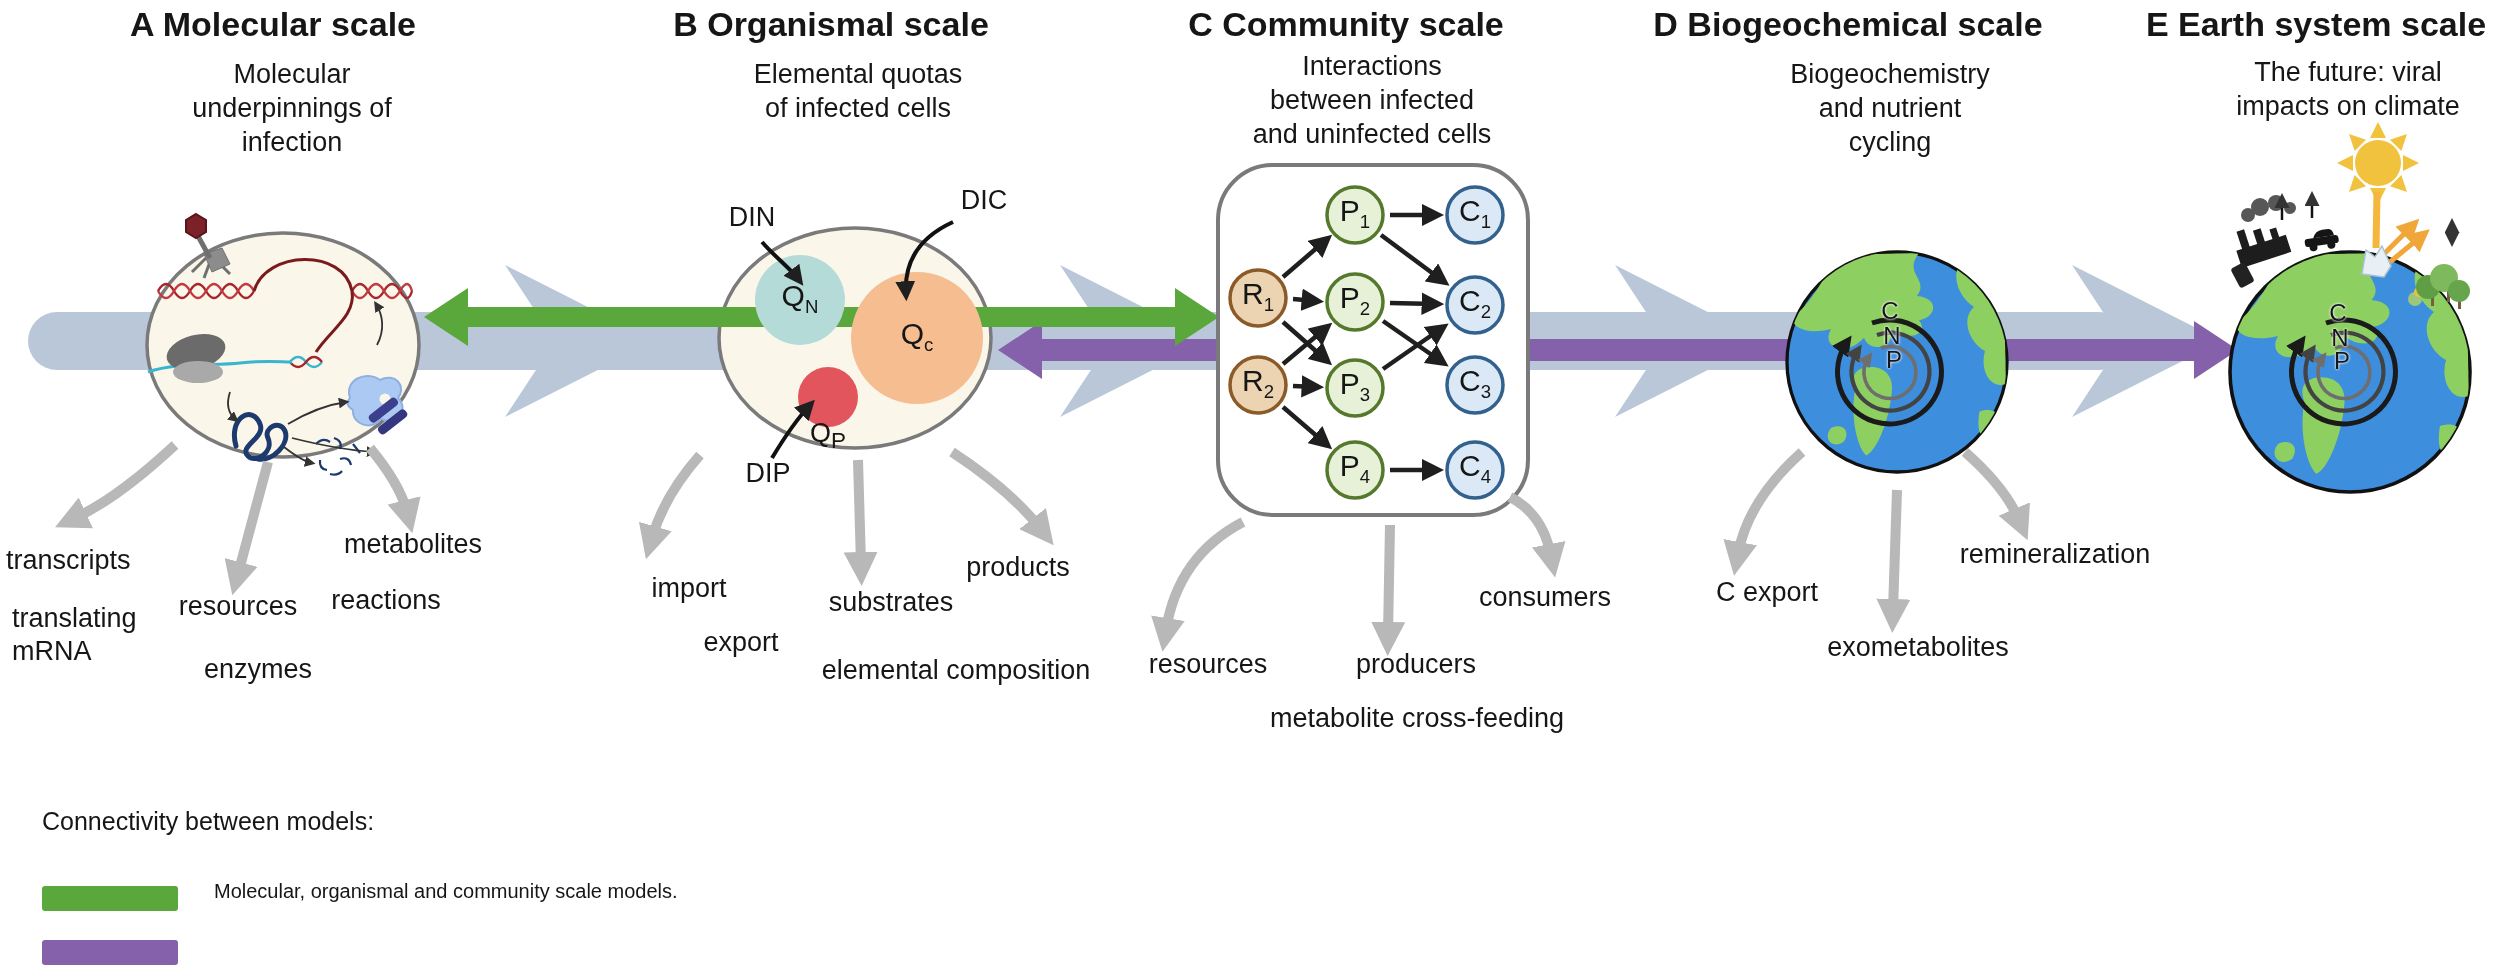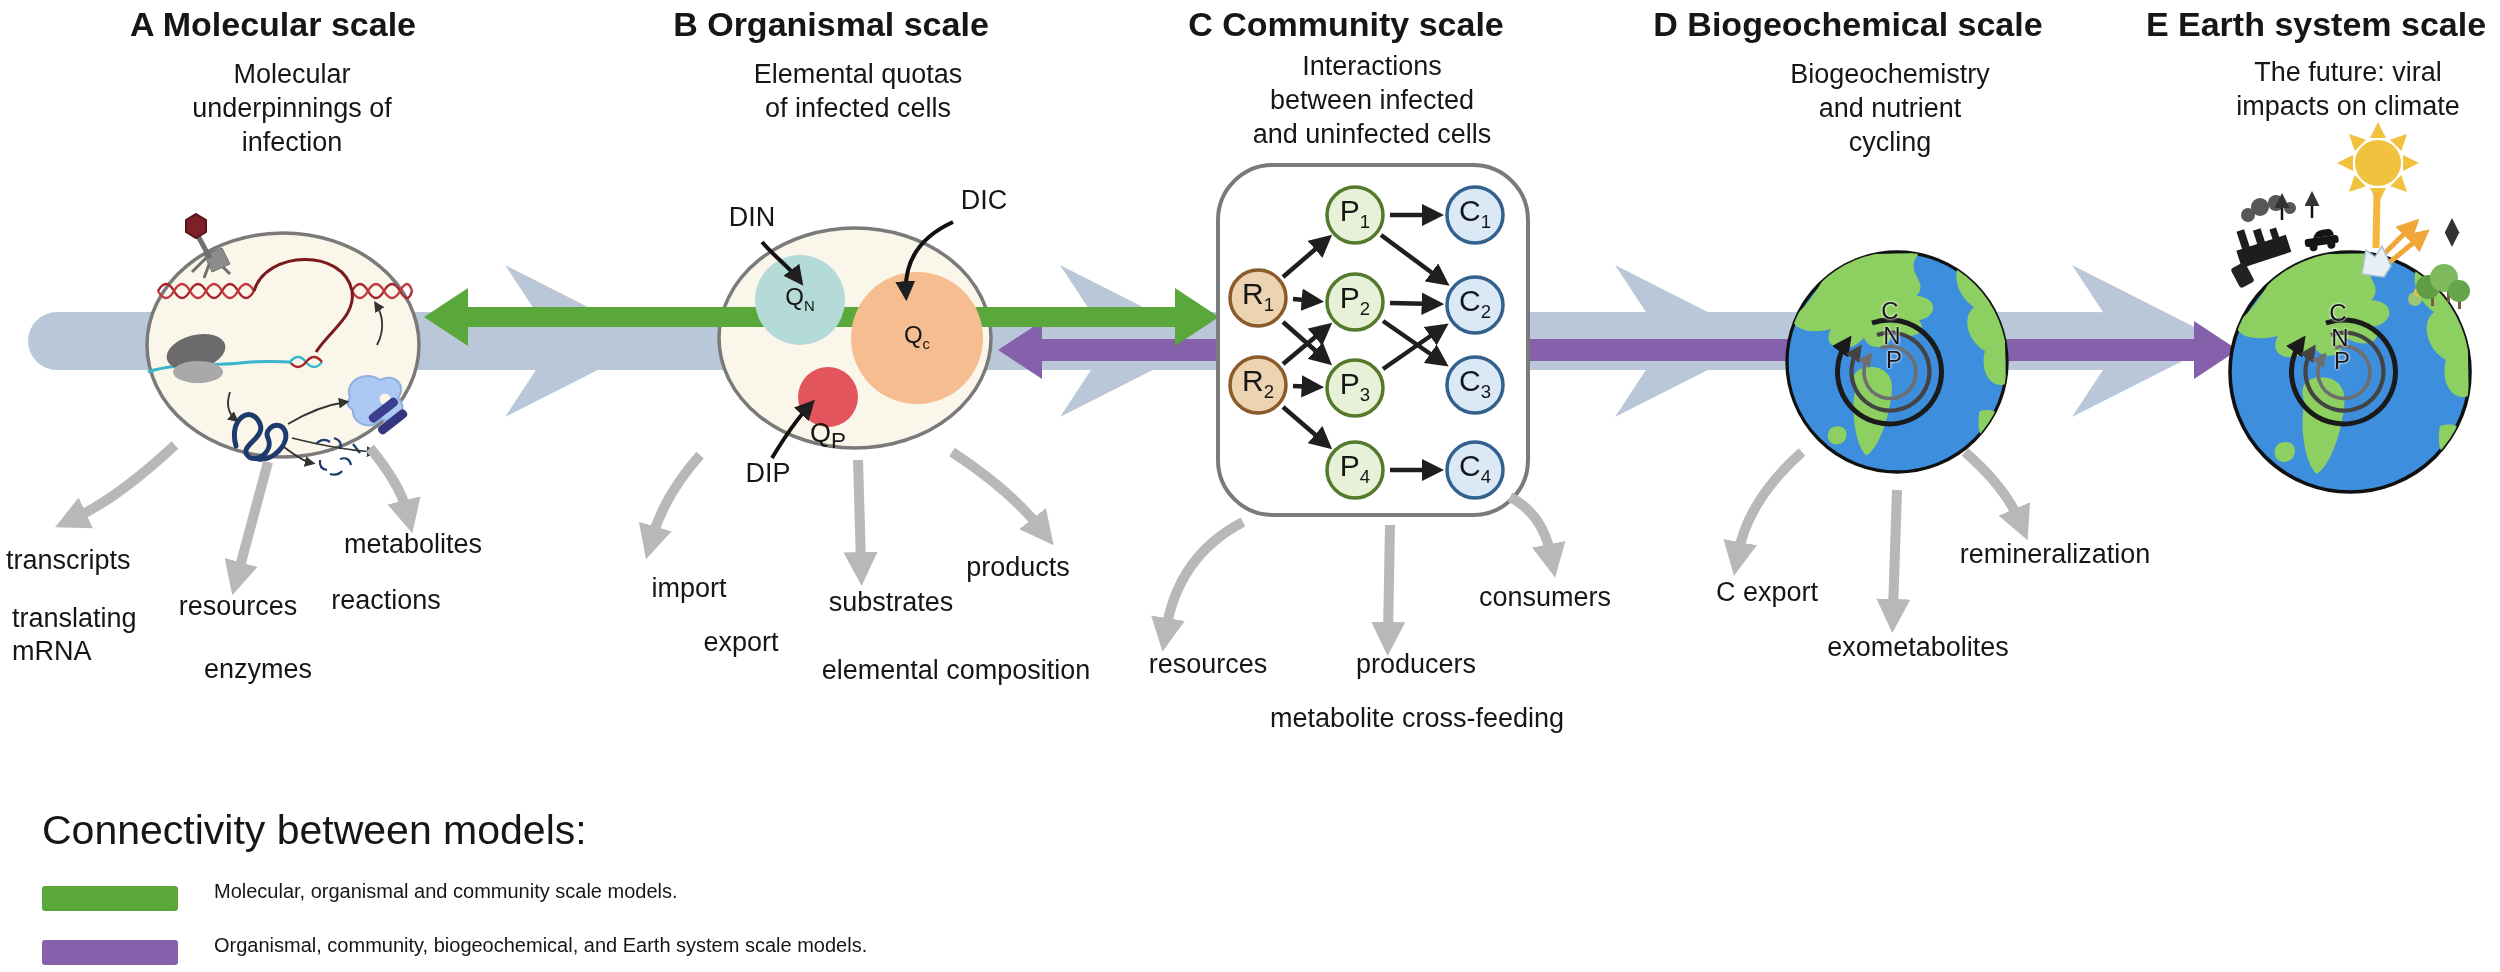--- a/index.html
+++ b/index.html
@@ -6,25 +6,25 @@
   #fig{position:relative;width:2500px;height:972px;background:#ffffff;overflow:hidden;
        font-family:"Liberation Sans",sans-serif;}
   #art{position:absolute;left:0;top:0;}
   .lbl{position:absolute;color:#161616;white-space:nowrap;line-height:1.1;}
   .ctr{transform:translateX(-50%);}
   .title{font-weight:bold;font-size:34px;}
   .sub{font-size:27px;}
   .an{font-size:27px;}
   .nl{font-size:30px;transform:translate(-50%,-54%);}
   .nl sub,.q sub{font-size:0.62em;}
-  .q{font-size:24px;transform:translate(-50%,-54%);}
+  .q{font-size:30px;transform:translate(-50%,-54%);}
   .qs{font-size:27px;transform:translate(-50%,-54%);margin-top:41px;}
   .gl{font-size:24px;transform:translate(-50%,-50%);
       text-shadow:0 0 3px rgba(255,255,255,.95),0 0 2px rgba(255,255,255,.9);}
-  .lg-head{font-size:41px;}
+  .lg-head{font-size:25px;}
   .lg-item{font-size:20px;}
 </style>
 </head>
 <body>
 
 <div id="fig">
 
 <svg id="art" width="2500" height="972" viewBox="0 0 2500 972">
   <defs>
     <marker id="ah-gray" markerWidth="3.4" markerHeight="3.4" refX="1.2" refY="1.7" orient="auto">
@@ -321,15 +321,14 @@
 
 <div class="lbl title ctr" style="left:2316px;top:6px">E Earth system scale</div>
 <div class="lbl sub ctr" style="left:2348px;top:58px">The future: viral</div>
 <div class="lbl sub ctr" style="left:2348px;top:92px">impacts on climate</div>
 <div class="lbl gl" style="left:2338px;top:313px">C</div>
 <div class="lbl gl" style="left:2340px;top:338px">N</div>
 <div class="lbl gl" style="left:2342px;top:361px">P</div>
 
 <div class="lbl lg-head" style="left:42px;top:808px">Connectivity between models:</div>
 <div class="lbl lg-item" style="left:214px;top:880px">Molecular, organismal and community scale models.</div>
-<div class="lbl lg-item" style="left:214px;top:934px">Organismal, community, biogeochemical, and Earth system scale models.</div>
 
 </div>
 
 </body></html>

